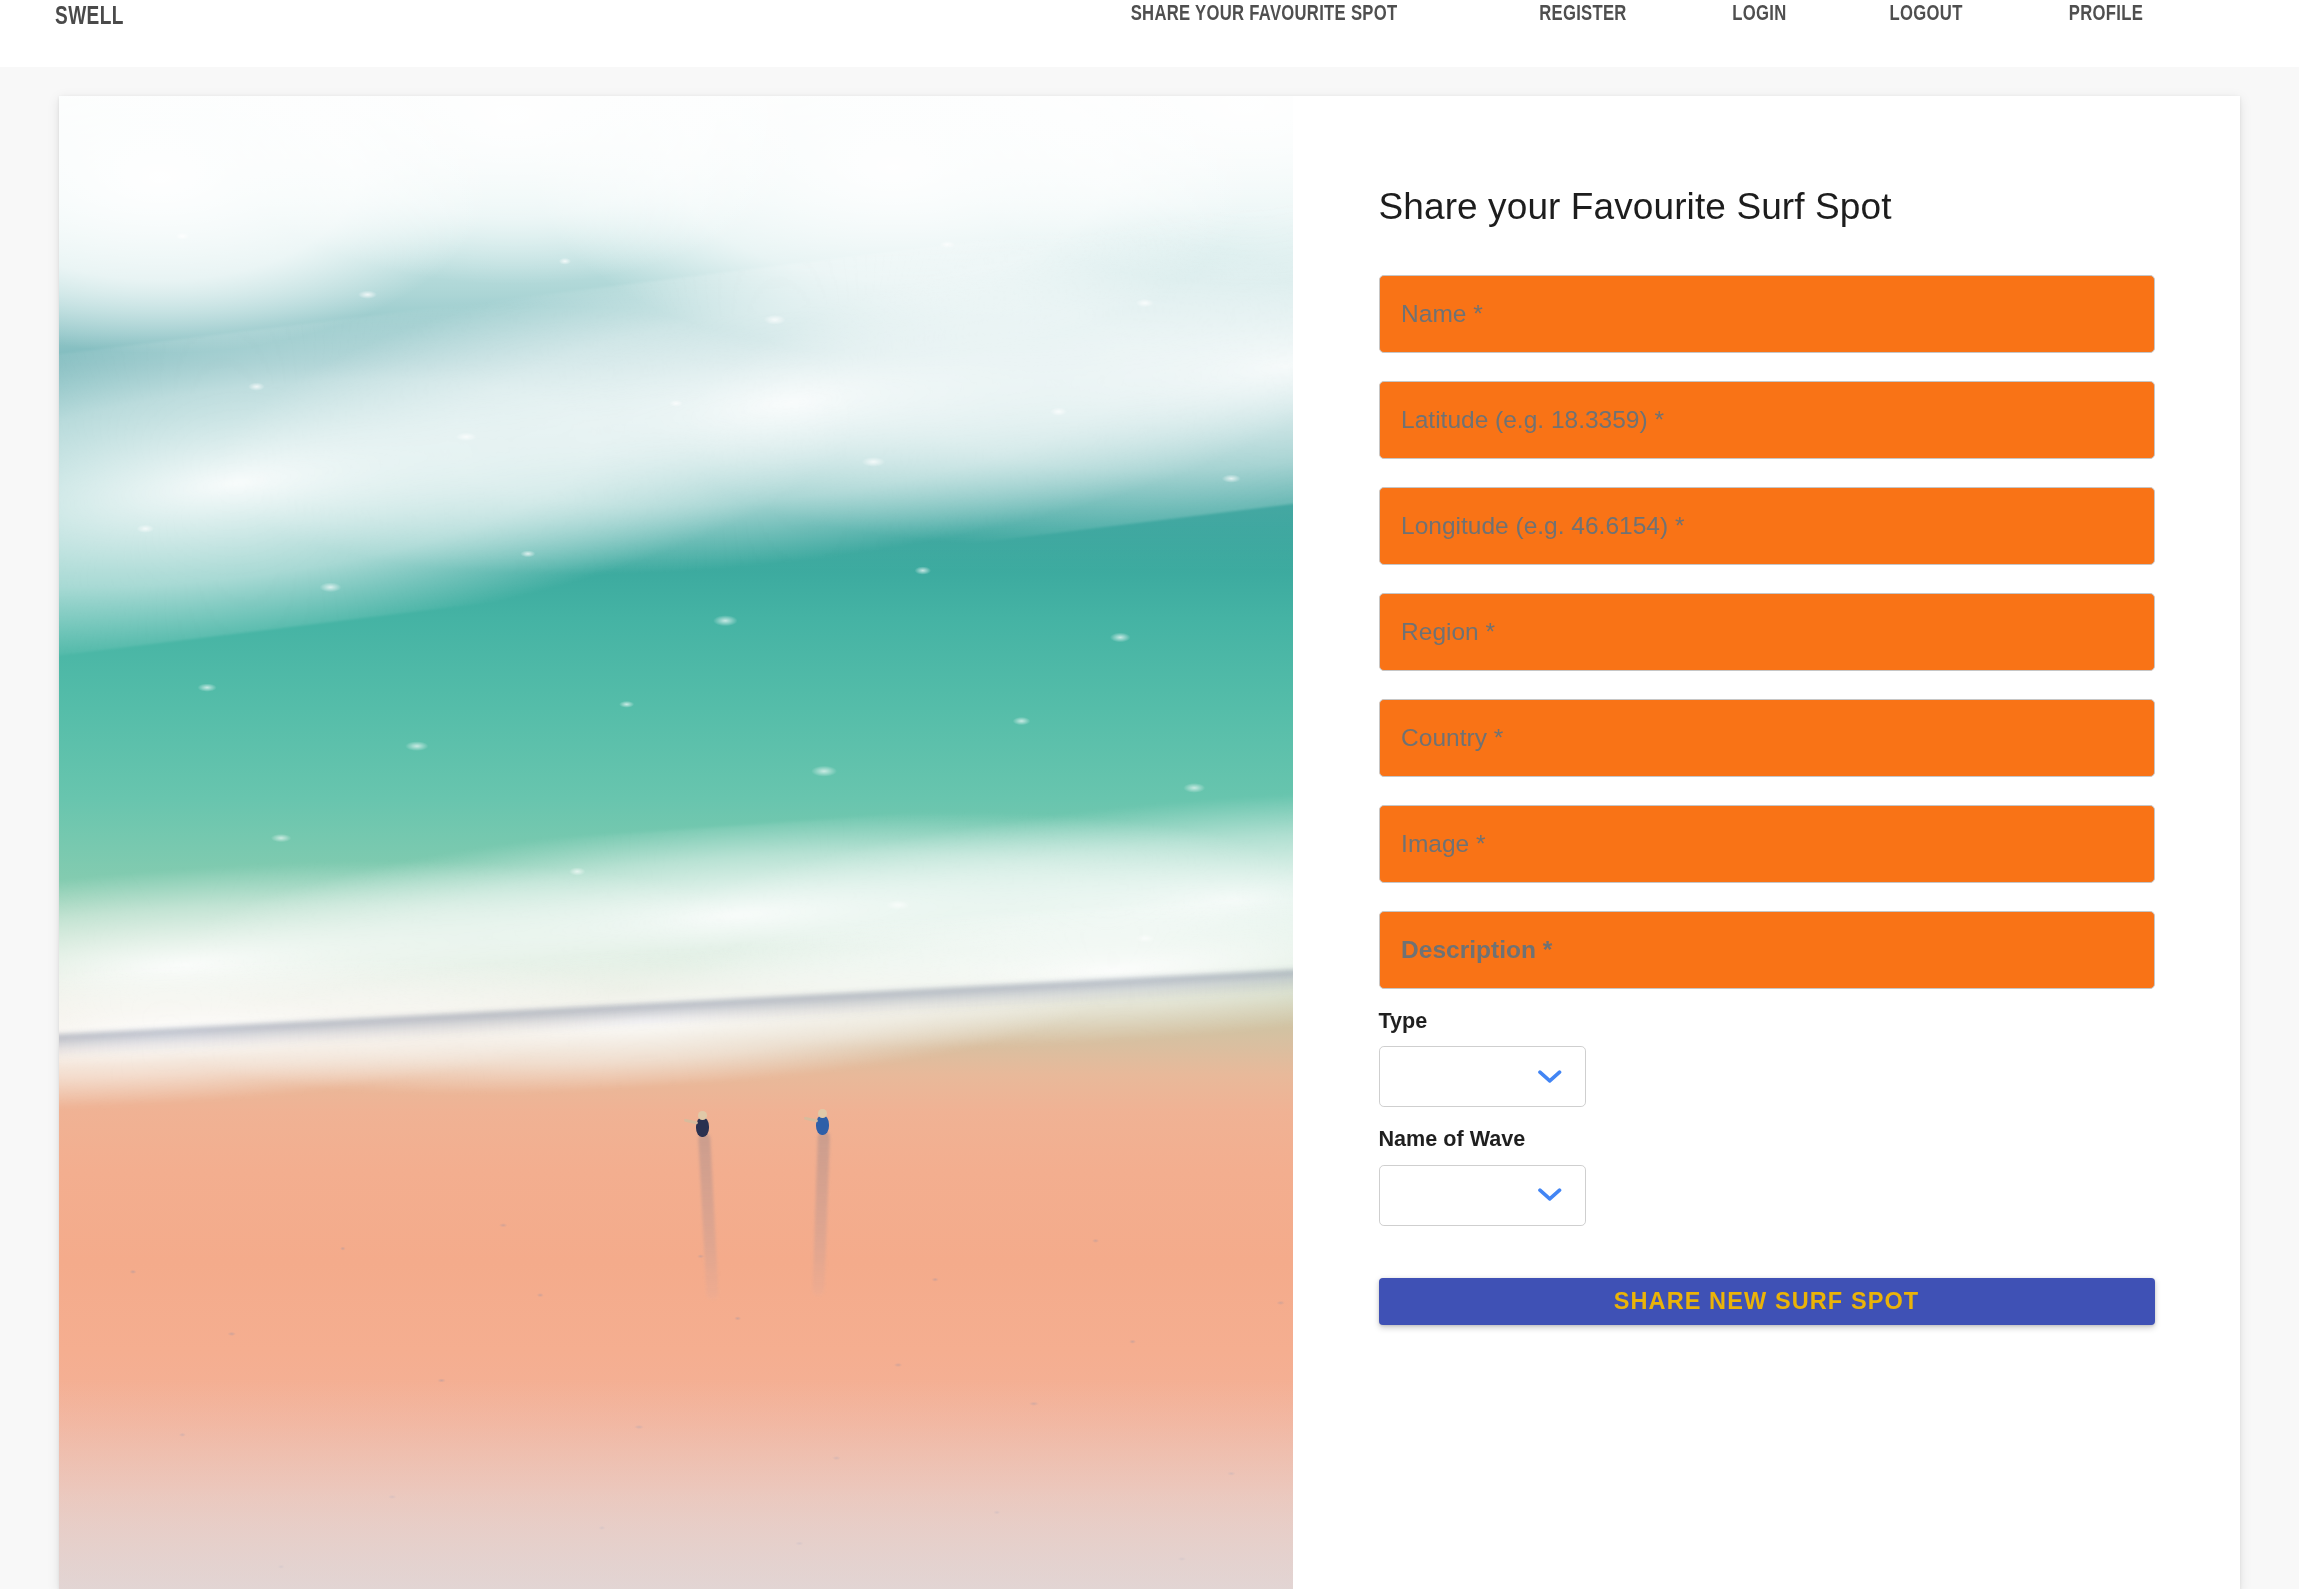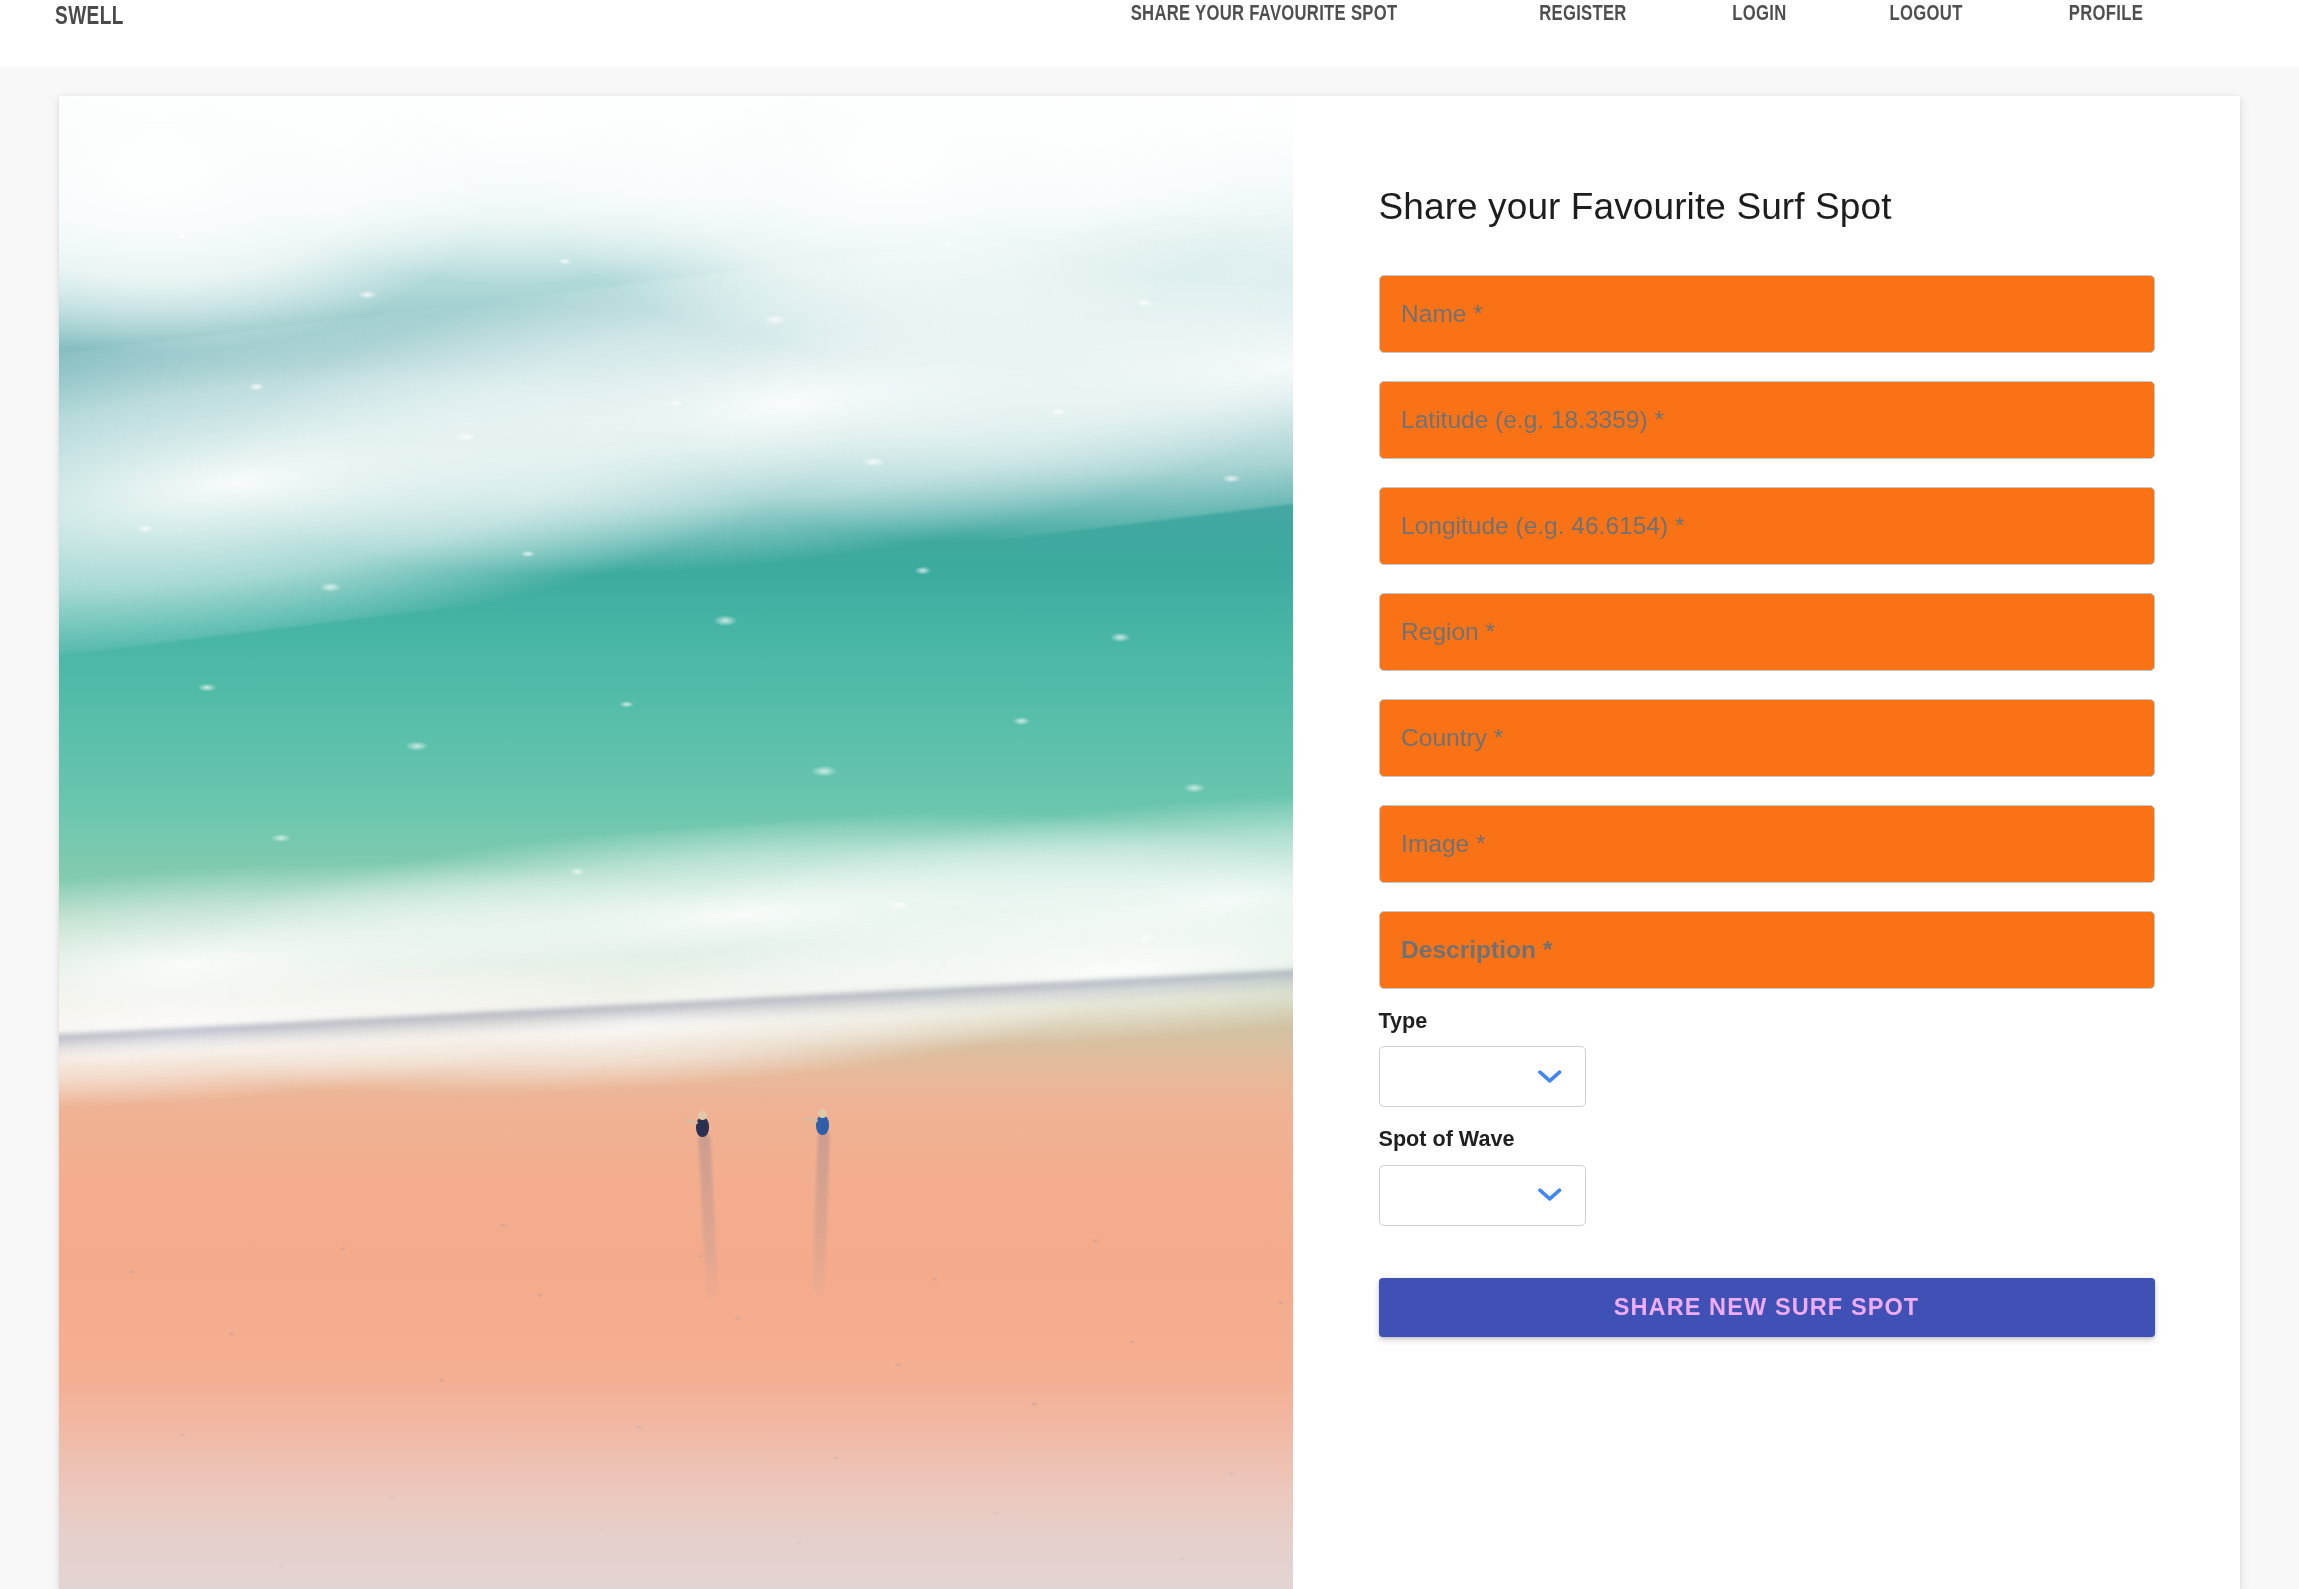--- a/index.html
+++ b/index.html
@@ -391,26 +391,26 @@
     right: 23.5px;
     top: 50%;
     transform: translateY(-50%);
     pointer-events: none;
     display: block;
     line-height: 0;
   }
 
   .submit-btn {
     width: 100%;
-    height: 59px;
+    height: 47px;
     margin-top: 49px;
     border: none;
     border-radius: 3.9px;
     background: #3f51b5;
-    color: #f0abfc;
+    color: #eab308;
     font-family: "Liberation Sans Narrow", "Liberation Sans", sans-serif;
     font-weight: 700;
     font-size: 23.5px;
     letter-spacing: 1.1px;
     cursor: pointer;
     box-shadow: 0 2.9px 5.9px rgba(0,0,0,0.18), 0 1px 2.9px rgba(0,0,0,0.12);
     text-transform: uppercase;
   }
 </style>
 </head>
@@ -478,21 +478,21 @@
           <label class="select-label">Type</label>
           <div class="select-wrap">
             <select class="select-box"></select>
             <span class="chev">
               <svg width="25.5" height="15.7" viewBox="0 0 26 16" xmlns="http://www.w3.org/2000/svg">
                 <path d="M3 3 L13 12 L23 3" fill="none" stroke="#4285f4" stroke-width="3.6" stroke-linecap="round" stroke-linejoin="round"></path>
               </svg>
             </span>
           </div>
 
-          <label class="select-label">Spot of Wave</label>
+          <label class="select-label">Name of Wave</label>
           <div class="select-wrap">
             <select class="select-box"></select>
             <span class="chev">
               <svg width="25.5" height="15.7" viewBox="0 0 26 16" xmlns="http://www.w3.org/2000/svg">
                 <path d="M3 3 L13 12 L23 3" fill="none" stroke="#4285f4" stroke-width="3.6" stroke-linecap="round" stroke-linejoin="round"></path>
               </svg>
             </span>
           </div>
 
           <button class="submit-btn" type="submit">Share New Surf Spot</button>

